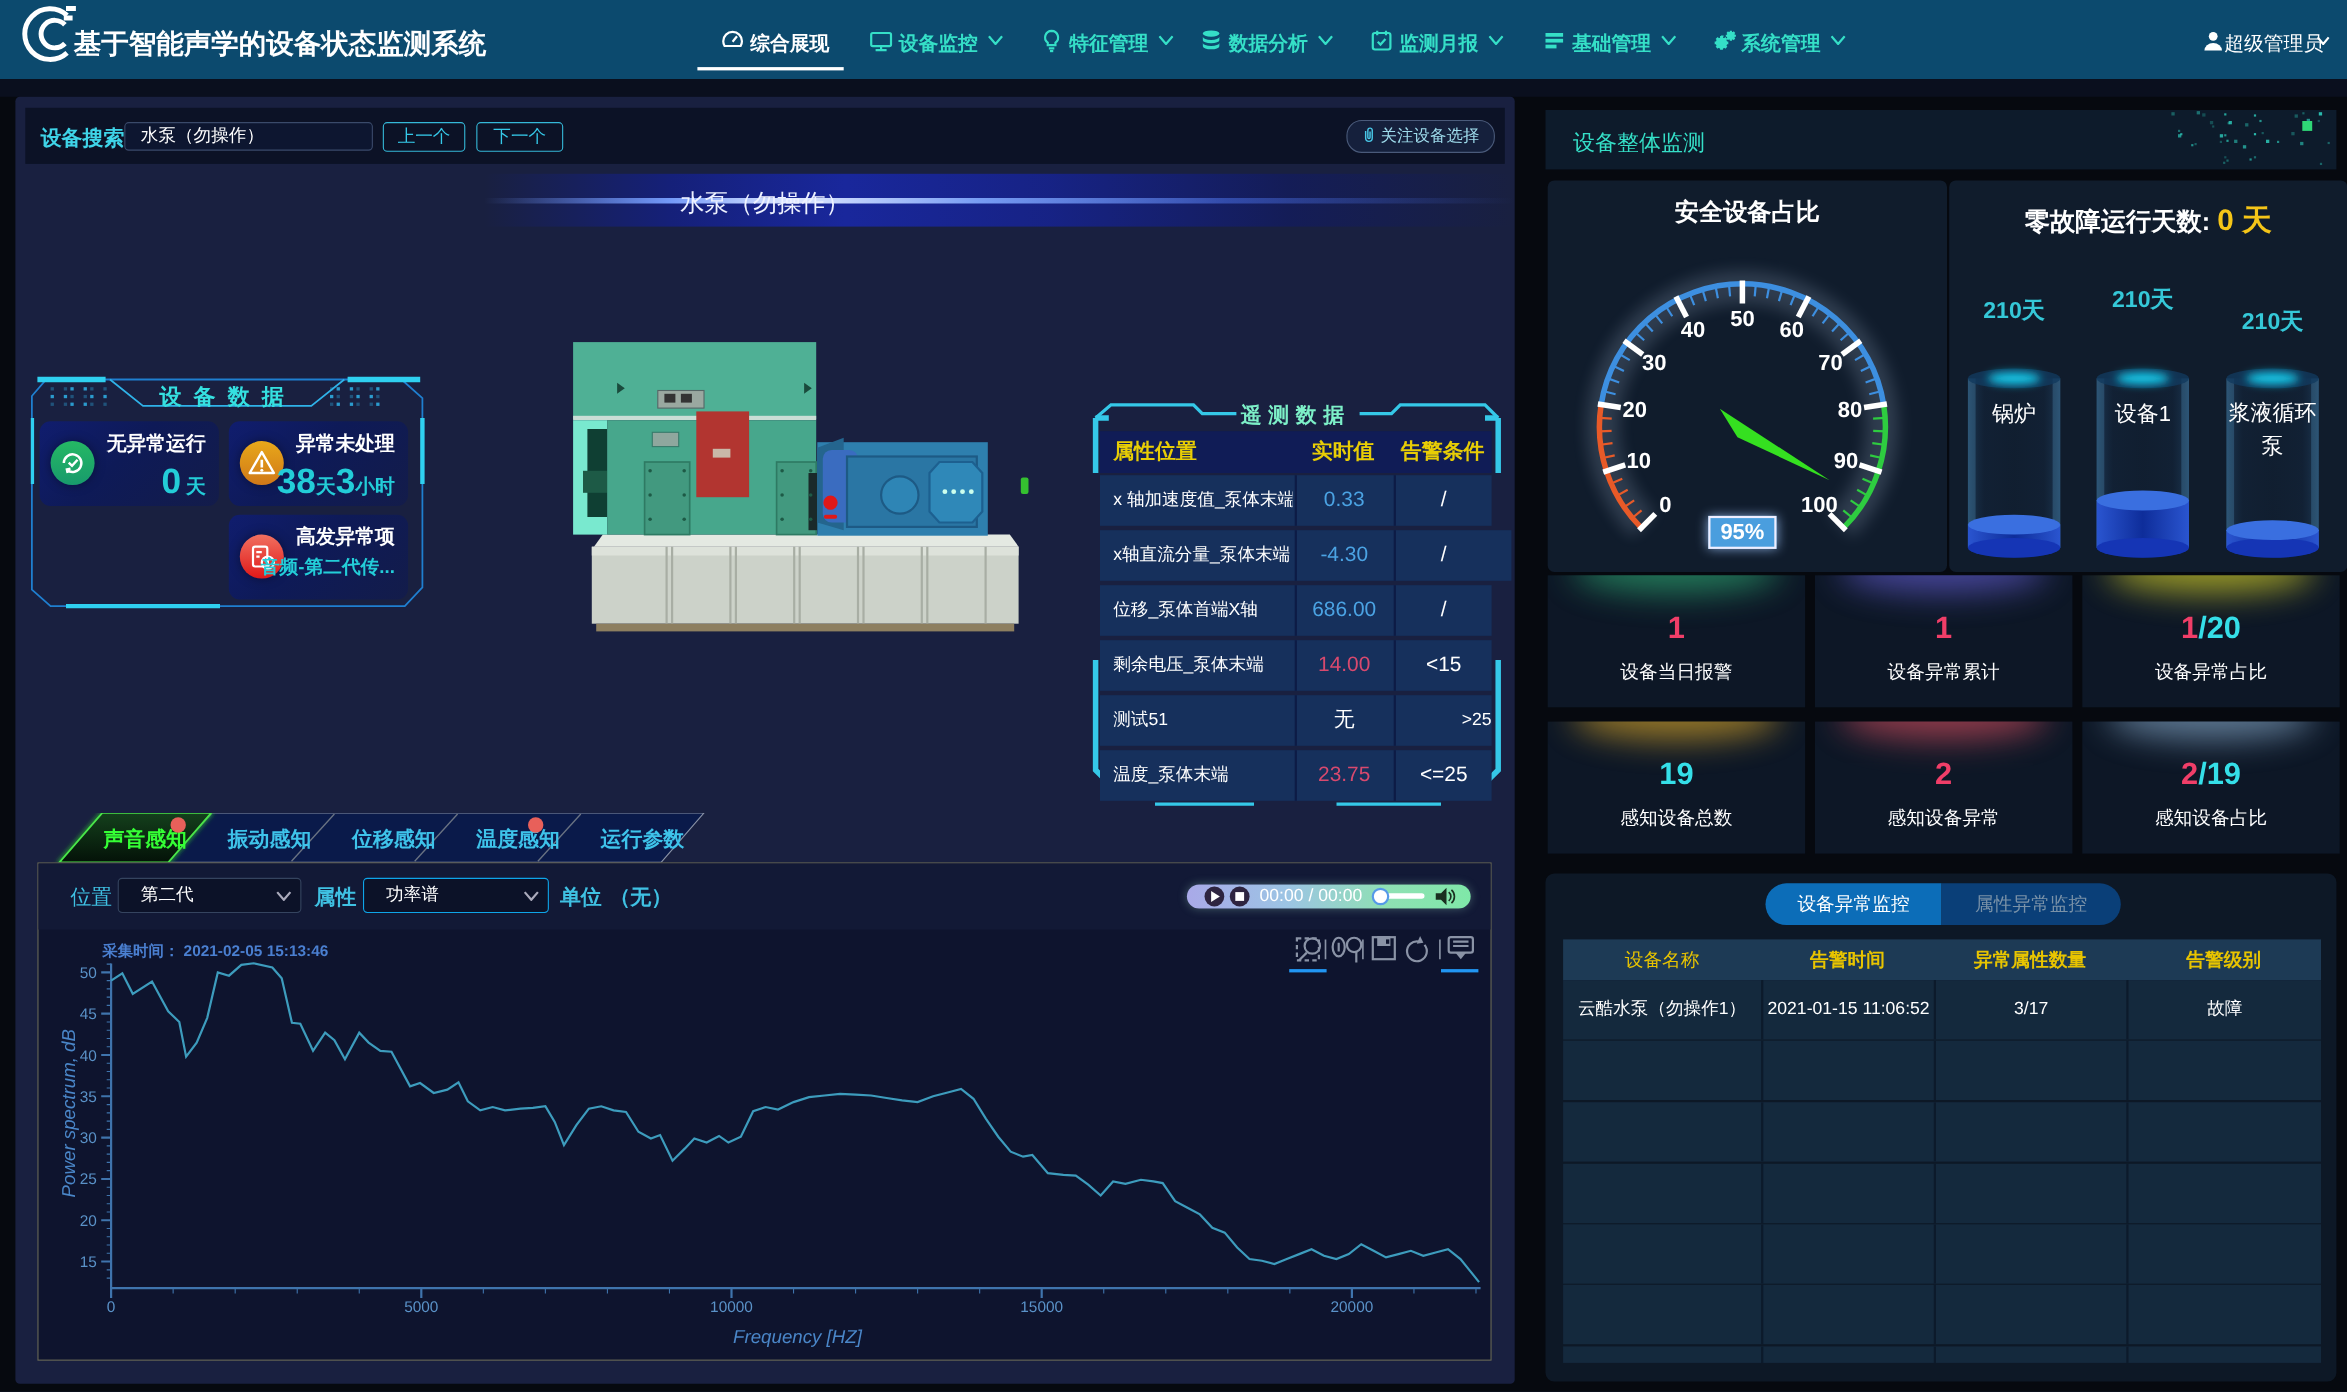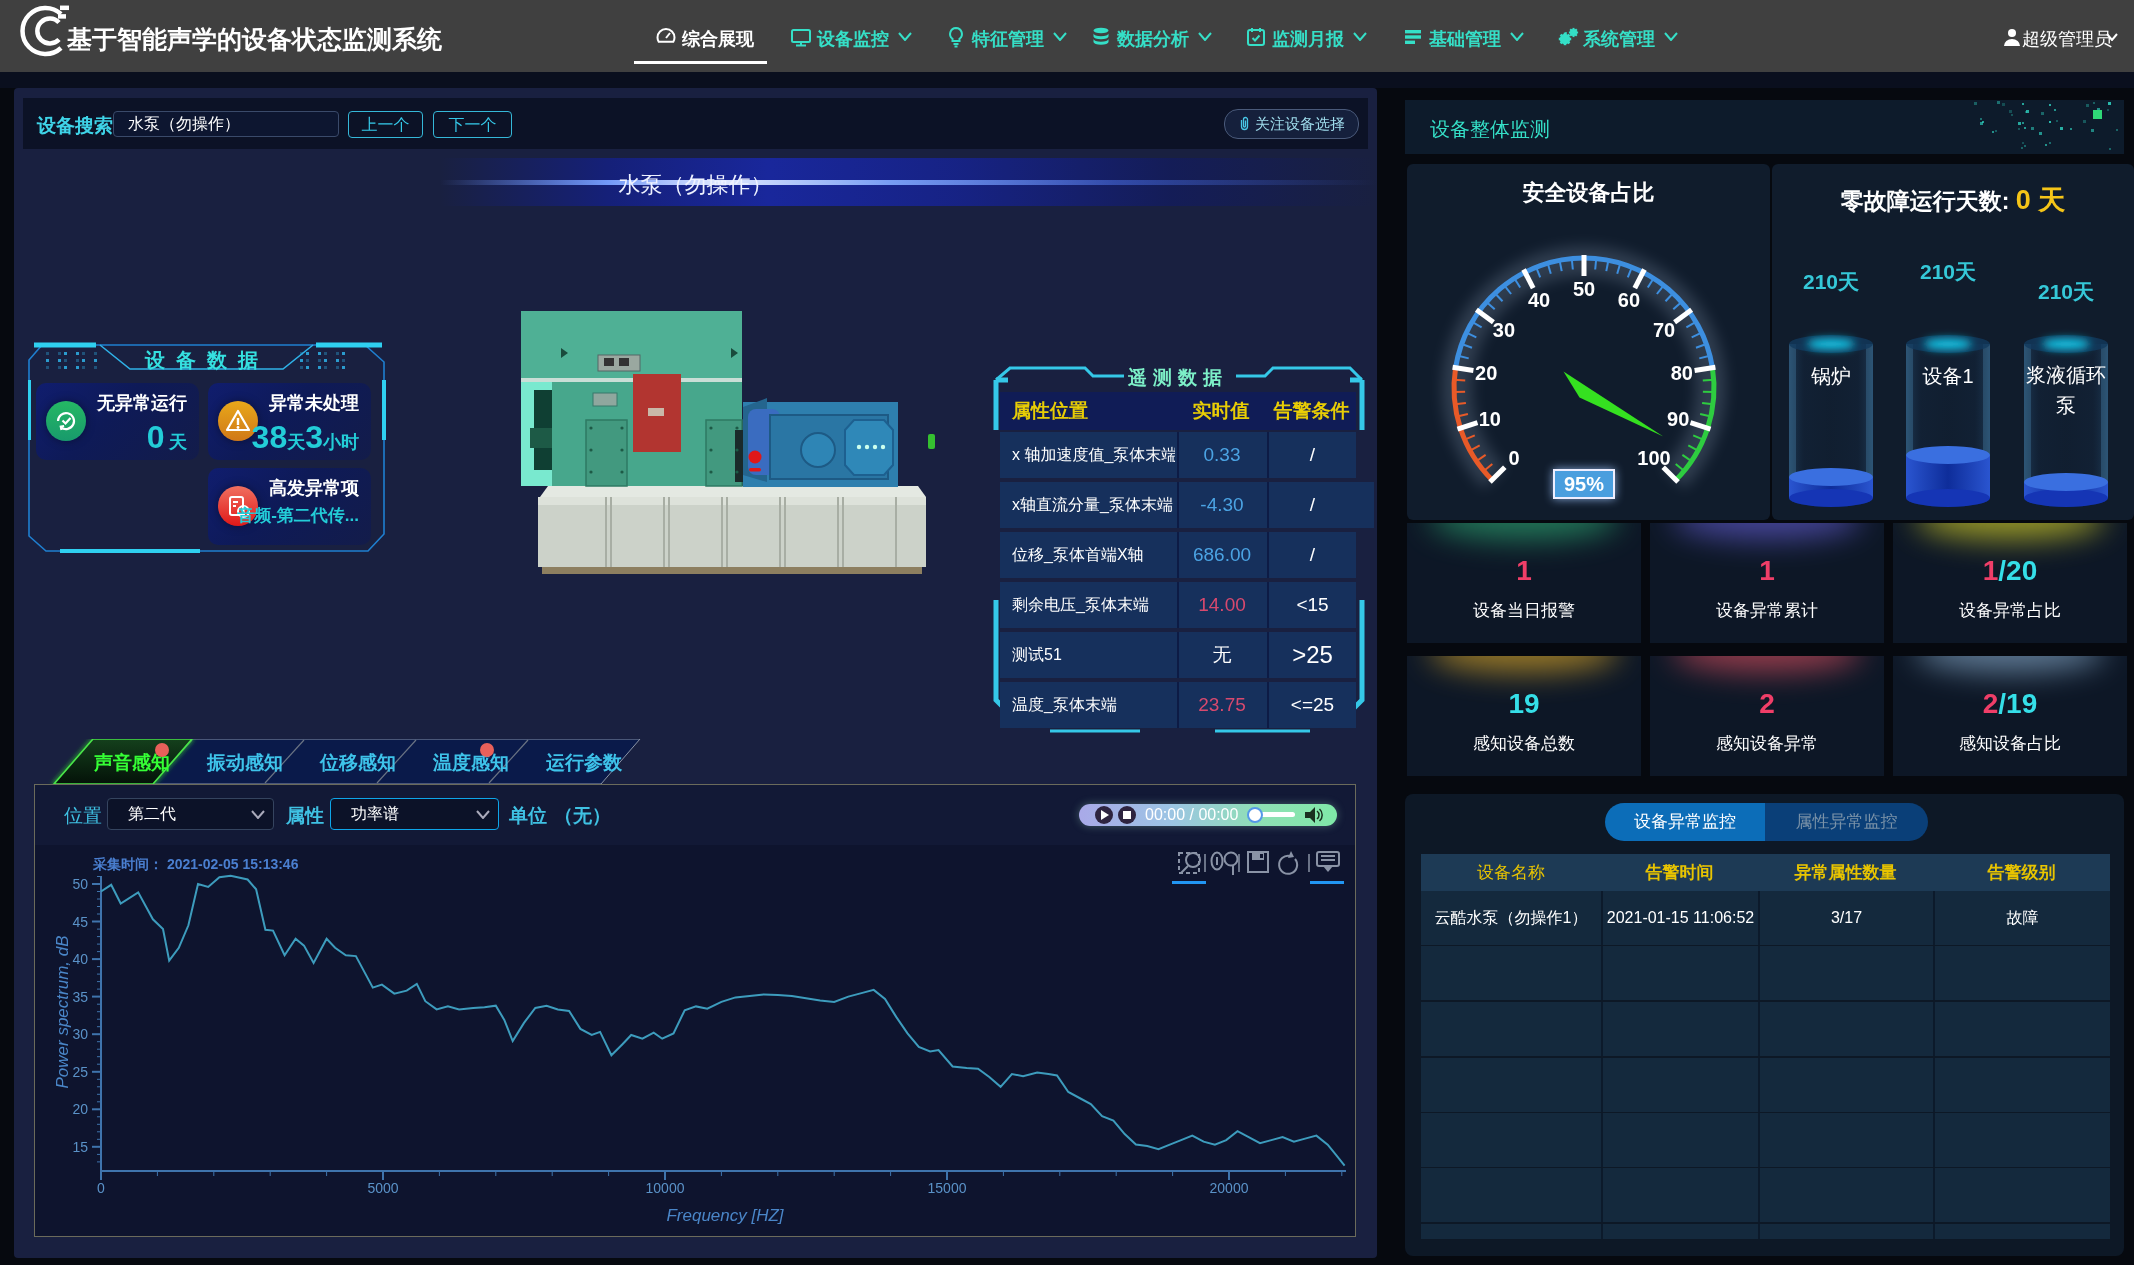--- a/index.html
+++ b/index.html
@@ -1,19 +1,19 @@
 <!DOCTYPE html>
 <html><head><meta charset="utf-8">
 <style>
 *{margin:0;padding:0;box-sizing:border-box}
 html,body{width:2134px;height:1265px;background:#06090f;font-family:"Liberation Sans",sans-serif;overflow:hidden}
 body{position:relative}
 </style></head>
 <body>
-<div style="position:absolute;left:0;top:0;width:2134px;height:72px;background:#404040">
+<div style="position:absolute;left:0;top:0;width:2134px;height:72px;background:#0c4a6e">
 <svg width="52" height="62" viewBox="0 0 52 62" style="position:absolute;left:17px;top:1px">
 <path d="M44,13 A23,23 0 1 0 44,47" fill="none" stroke="#fff" stroke-width="4.5"></path>
 <path d="M42,21.5 A12.5,12.5 0 1 0 42,38.5" fill="none" stroke="#fff" stroke-width="4.5"></path>
 <path d="M43,6.8 l10,0" stroke="#fff" stroke-width="4.5"></path>
 <path d="M41,15.4 l8,0" stroke="#fff" stroke-width="4.5"></path>
 </svg>
 <div style="position:absolute;left:67px;top:23px;color:#fff;font-size:25px;font-weight:bold">基于智能声学的设备状态监测系统</div>
 <div style="position:absolute;left:655px;top:26px;width:22px;height:22px"><svg width="22" height="22" viewBox="0 0 22 22">
         <path d="M11,3 a8.5,8.5 0 0 1 8.5,8.5 a8.5,8.5 0 0 1 -1.2,4.3 l-14.6,0 a8.5,8.5 0 0 1 -1.2,-4.3 A8.5,8.5 0 0 1 11,3 z" fill="none" stroke="#fff" stroke-width="2"></path>
         <line x1="11" y1="12" x2="15" y2="7" stroke="#fff" stroke-width="2"></line>
@@ -290,21 +290,21 @@
     <div style="position:absolute;left:267px;top:0;width:89px;height:46px;line-height:46px;color:#fff;font-size:19px;text-align:center;border-left:2px solid #0d1b45">/</div>
     </div>
     <div style="position:absolute;left:986px;top:494px;width:356px;height:46px;background:#16305c">
     <div style="position:absolute;left:12px;top:0;width:163px;height:46px;line-height:46px;color:#fff;font-size:16px;white-space:nowrap;overflow:hidden">剩余电压_泵体末端</div>
     <div style="position:absolute;left:177px;top:0;width:88px;height:46px;line-height:46px;color:#d8496e;font-size:19px;text-align:center;border-left:2px solid #0d1b45">14.00</div>
     <div style="position:absolute;left:267px;top:0;width:89px;height:46px;line-height:46px;color:#fff;font-size:19px;text-align:center;border-left:2px solid #0d1b45">&lt;15</div>
     </div>
     <div style="position:absolute;left:986px;top:544px;width:356px;height:46px;background:#16305c">
     <div style="position:absolute;left:12px;top:0;width:163px;height:46px;line-height:46px;color:#fff;font-size:16px;white-space:nowrap;overflow:hidden">测试51</div>
     <div style="position:absolute;left:177px;top:0;width:88px;height:46px;line-height:46px;color:#ffffff;font-size:19px;text-align:center;border-left:2px solid #0d1b45">无</div>
-    <div style="position:absolute;left:267px;top:0;width:89px;height:46px;line-height:46px;color:#fff;font-size:24px;text-align:center;border-left:2px solid #0d1b45">&gt;25</div>
+    <div style="position:absolute;left:267px;top:0;width:89px;height:46px;line-height:46px;color:#fff;font-size:16px;text-align:right;border-left:2px solid #0d1b45">&gt;25</div>
     </div>
     <div style="position:absolute;left:986px;top:594px;width:356px;height:46px;background:#16305c">
     <div style="position:absolute;left:12px;top:0;width:163px;height:46px;line-height:46px;color:#fff;font-size:16px;white-space:nowrap;overflow:hidden">温度_泵体末端</div>
     <div style="position:absolute;left:177px;top:0;width:88px;height:46px;line-height:46px;color:#d8496e;font-size:19px;text-align:center;border-left:2px solid #0d1b45">23.75</div>
     <div style="position:absolute;left:267px;top:0;width:89px;height:46px;line-height:46px;color:#fff;font-size:19px;text-align:center;border-left:2px solid #0d1b45">&lt;=25</div>
     </div>
 
   <svg width="650" height="48" style="position:absolute;left:26px;top:651px" viewBox="0 0 650 48">
 <defs>
         <linearGradient id="tg" x1="0" y1="0" x2="0" y2="1">

